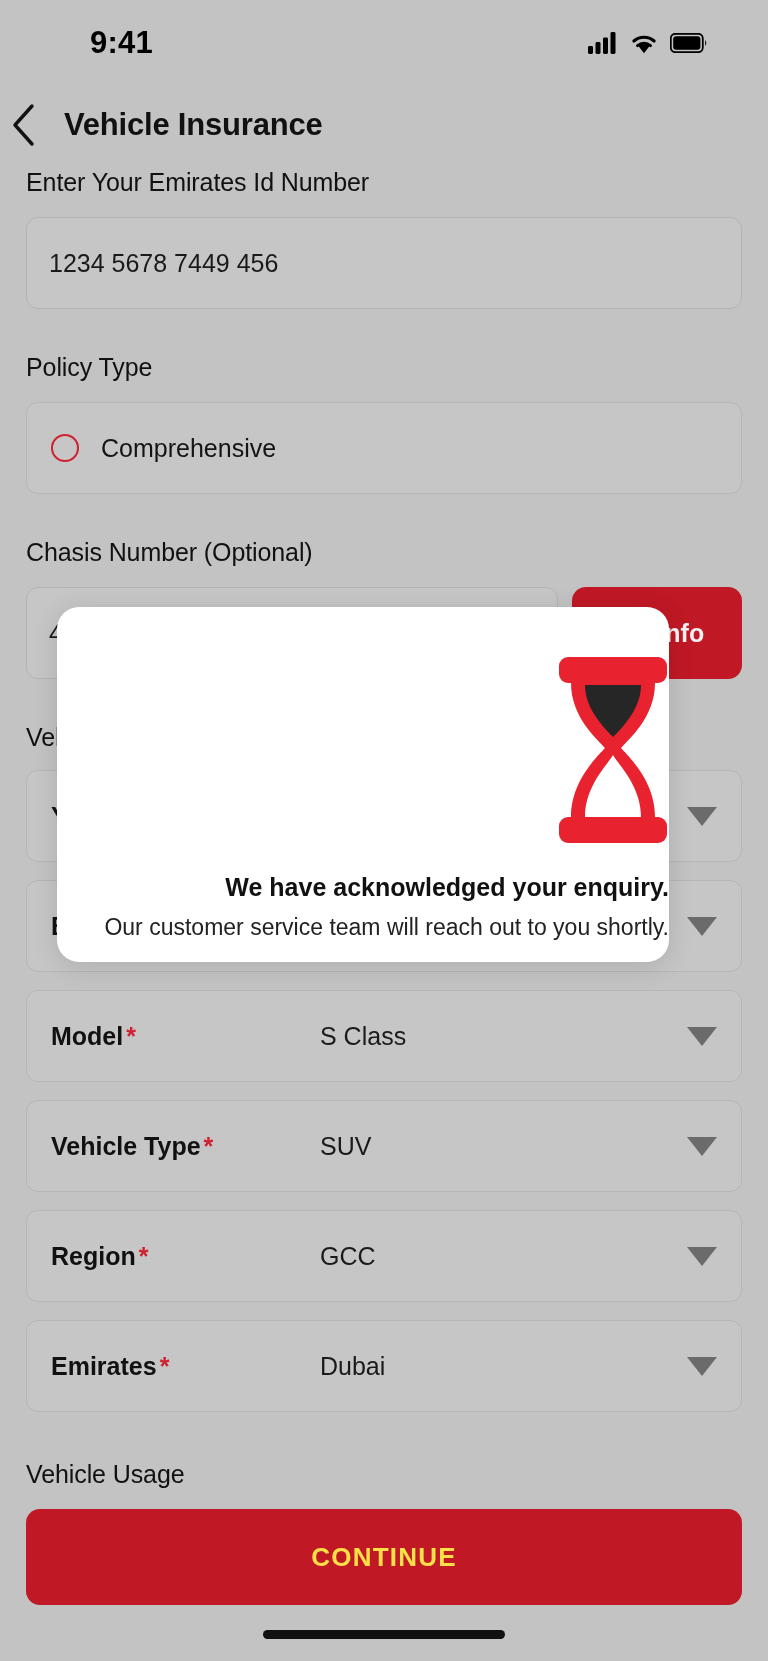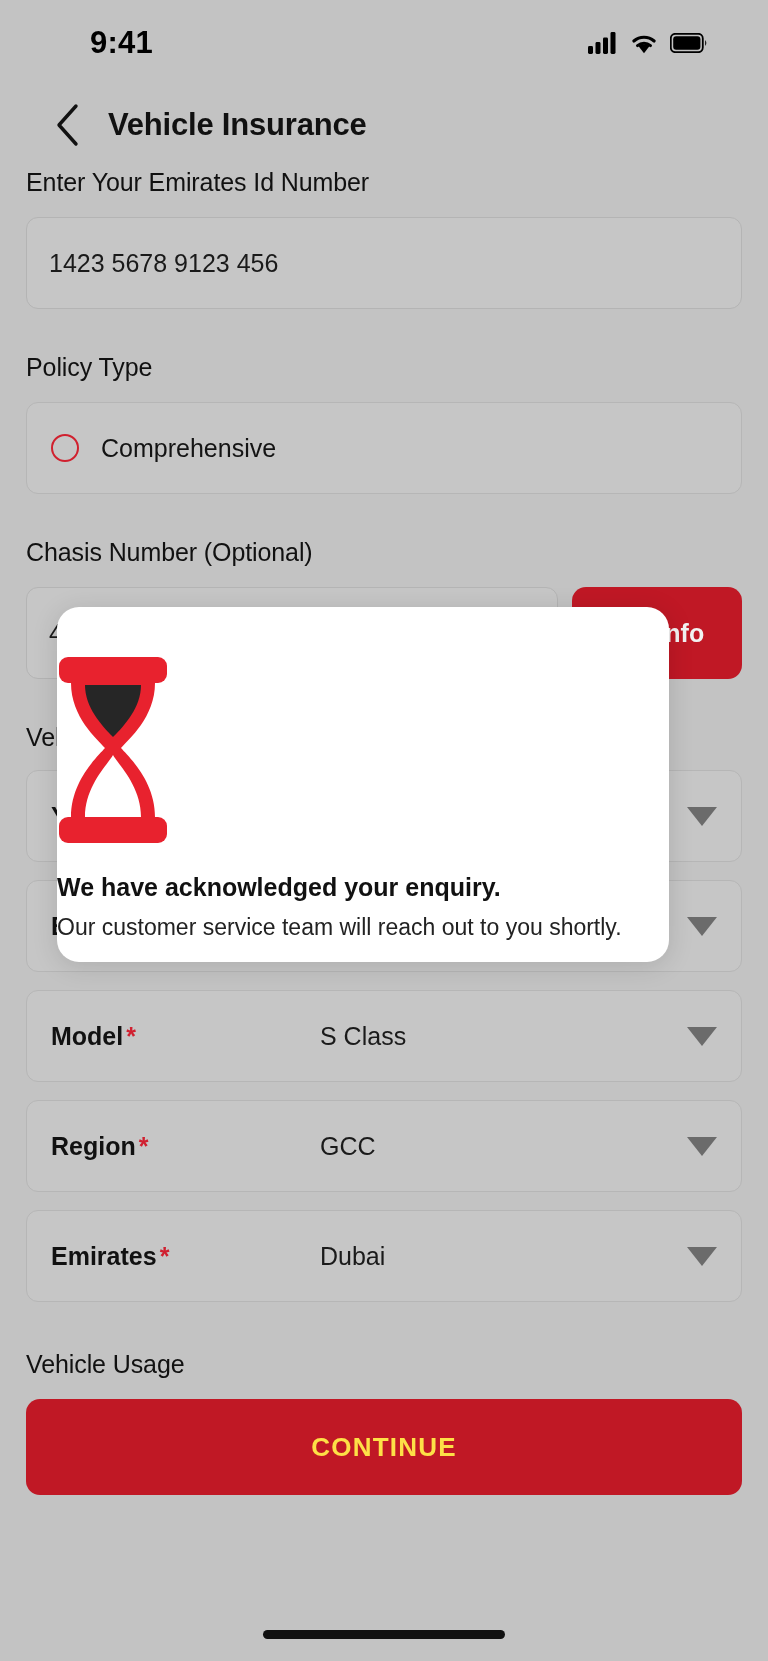--- a/index.html
+++ b/index.html
@@ -51,21 +51,20 @@
   }
 
   
   .header {
     position: absolute;
     top: 92px;
     left: 0; right: 0;
     height: 66px;
     display: flex;
     align-items: center;
-    padding-left: 44px;
   }
   .back-btn {
     width: 46px;
     height: 46px;
     display: flex;
     align-items: center;
     justify-content: center;
     cursor: pointer;
   }
   .header-title {
@@ -256,21 +255,21 @@
     position: absolute;
     left: 57px;
     top: 607px;
     width: 612px;
     height: 355px;
     background: #fff;
     border-radius: 22px;
     box-shadow: 0 4px 26px rgba(0,0,0,0.13);
     display: flex;
     flex-direction: column;
-    align-items: flex-start;
+    align-items: flex-end;
     z-index: 50;
     box-sizing: border-box;
   }
   .modal-icon {
     margin-top: 48px;
     width: 112px;
     height: 190px;
   }
   .modal-title {
     margin-top: 28px;
@@ -319,21 +318,21 @@
         <path d="M22 3 L5 22 L22 41" stroke="#111" stroke-width="3.4" fill="none" stroke-linecap="round" stroke-linejoin="round"></path>
       </svg>
     </div>
     <div class="header-title">Vehicle Insurance</div>
   </div>
 
   <div class="content">
 
     <div class="section-label">Enter Your Emirates Id Number</div>
     <div class="text-field">
-      <span>1423 5678 9123 456</span>
+      <span>1234 5678 7449 456</span>
     </div>
 
     <div class="gap-lg"></div>
 
     <div class="section-label">Policy Type</div>
     <div class="radio-row">
       <div class="radio-card">
         <span class="radio-outer"></span>
         <span class="radio-label">Comprehensive</span>
       </div>
@@ -364,20 +363,25 @@
       <span class="dd-value">Mercedes</span>
       <span class="dd-caret"></span>
     </div>
 
     <div class="dropdown">
       <span class="dd-label"><span>Model</span><span class="dd-req">*</span></span>
       <span class="dd-value">S Class</span>
       <span class="dd-caret"></span>
     </div>
 
+    <div class="dropdown">
+      <span class="dd-label"><span>Vehicle Type</span><span class="dd-req">*</span></span>
+      <span class="dd-value">SUV</span>
+      <span class="dd-caret"></span>
+    </div>
 
     <div class="dropdown">
       <span class="dd-label"><span>Region</span><span class="dd-req">*</span></span>
       <span class="dd-value">GCC</span>
       <span class="dd-caret"></span>
     </div>
 
     <div class="dropdown">
       <span class="dd-label"><span>Emirates</span><span class="dd-req">*</span></span>
       <span class="dd-value">Dubai</span>

